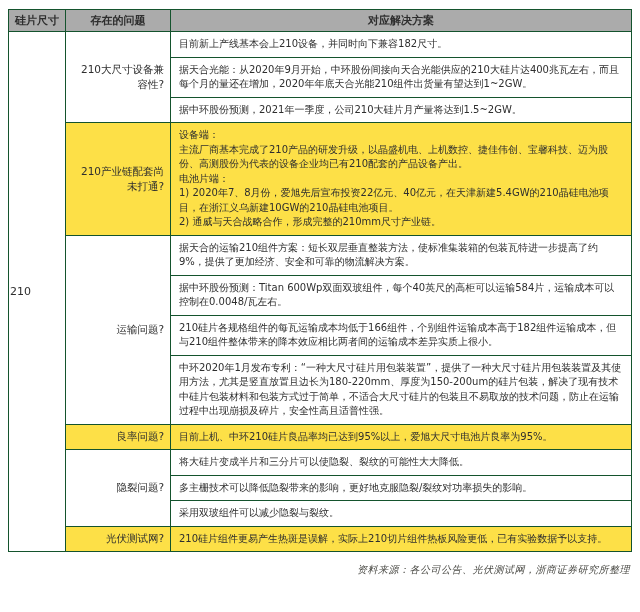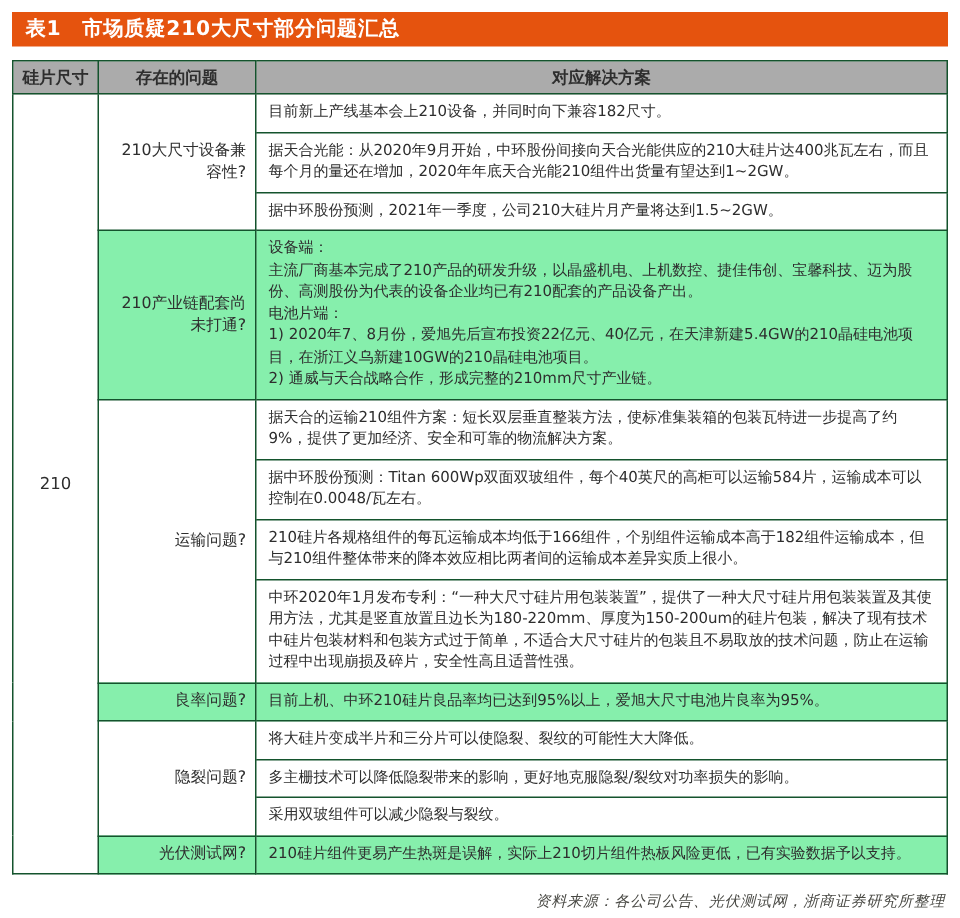--- a/index.html
+++ b/index.html
@@ -43,21 +43,20 @@
     font-size: 11px;
     font-weight: bold;
     height: 21px;
     padding: 0;
     border: 1px solid #9e9e9e;
   }
   th + th { border-left: 2px solid #ffffff; }
   .col1 { width: 56px; }
   .col2 { width: 104px; }
   td.wafer {
-    text-align: center;
     vertical-align: middle;
     font-size: 11px;
     background: #ffffff;
   }
   td.problem {
     text-align: right;
     vertical-align: middle;
     font-size: 10.5px;
     line-height: 15px;
     padding: 2px 6px;
@@ -65,40 +64,37 @@
   }
   td.solution {
     vertical-align: middle;
     font-size: 10px;
     line-height: 14.5px;
     padding: 5px 8px;
     white-space: pre-line;
     background: #ffffff;
     word-break: break-all;
   }
-  tr.shaded td.problem, tr.shaded td.solution { background: #86efac; }
+  tr.shaded td.problem, tr.shaded td.solution { background: #fde047; }
   .source {
     margin-top: 11px;
     text-align: right;
     font-family: "Liberation Serif", "DejaVu Serif", serif;
     font-style: italic;
     font-size: 10px;
     color: #4a4a45;
     padding-right: 2px;
     letter-spacing: 0.5px;
   }
 </style>
 </head>
 <body>
 
 <div class="page">
 
-  <div class="title-bar">
-    <span class="title-prefix">表1</span><span>市场质疑210大尺寸部分问题汇总</span>
-  </div>
 
   <table class="issues">
     <thead>
       <tr>
         <th class="col1">硅片尺寸</th>
         <th class="col2">存在的问题</th>
         <th>对应解决方案</th>
       </tr>
     </thead>
     <tbody>

